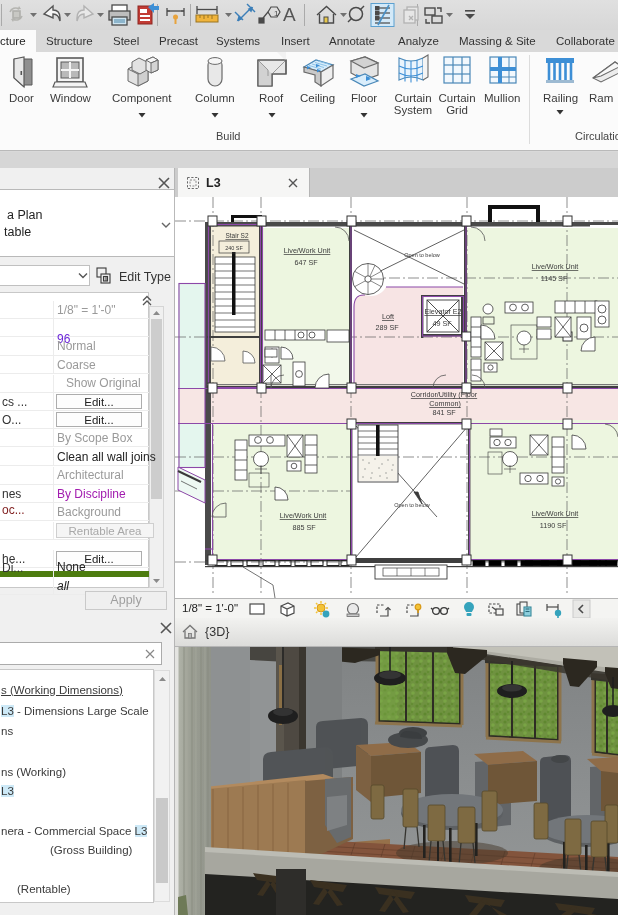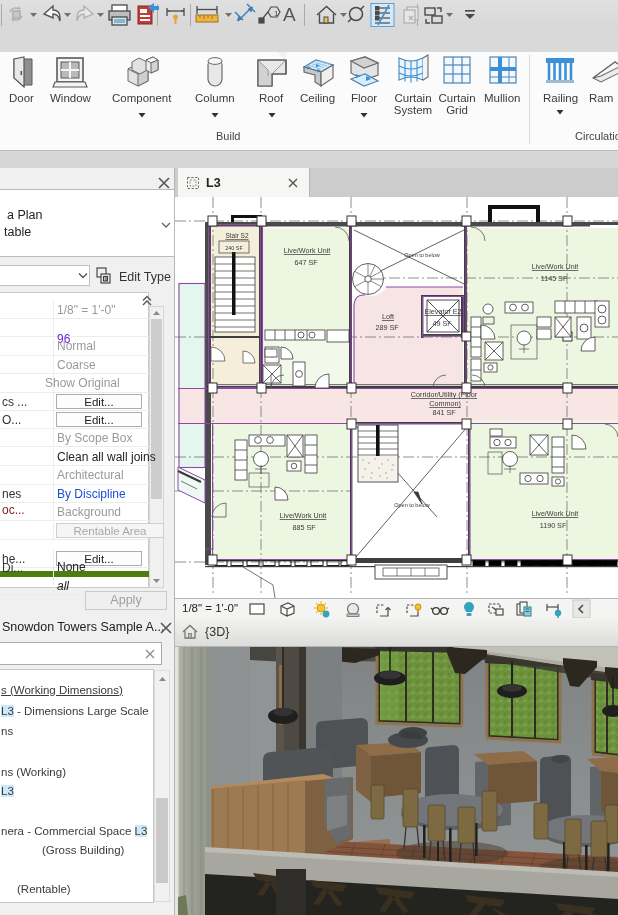--- a/index.html
+++ b/index.html
@@ -132,20 +132,33 @@
         </g>
  <path d="M446 13 l7 0 -3.5 4z" fill="#707070"></path>
 
  <g fill="#4a4a4a">
           <rect x="465" y="10" width="10" height="1.6"></rect>
           <path d="M465 14 l10 0 -5 5z"></path>
         </g>
 </svg>
 </div>
 
+<div class="abs" id="tabs" style="left:0;top:30px;width:618px;height:22px;background:#d9d9d9;font-size:11.5px;color:#333;">
+<div class="abs" style="left:-14px;top:0;width:50px;height:22px;background:#fbfbfb;"></div>
+<span class="abs" style="left:0px;top:5px;color:#222;">cture</span>
+<span class="abs" style="left:46px;top:5px;">Structure</span>
+<span class="abs" style="left:113px;top:5px;">Steel</span>
+<span class="abs" style="left:159px;top:5px;">Precast</span>
+<span class="abs" style="left:216px;top:5px;">Systems</span>
+<span class="abs" style="left:281px;top:5px;">Insert</span>
+<span class="abs" style="left:329px;top:5px;">Annotate</span>
+<span class="abs" style="left:398px;top:5px;">Analyze</span>
+<span class="abs" style="left:459px;top:5px;">Massing &amp; Site</span>
+<span class="abs" style="left:556px;top:5px;">Collaborate</span>
+</div>
 
 <div class="abs" id="ribbon" style="left:0;top:52px;width:618px;height:99px;background:#fbfbfb;border-bottom:1px solid #b9b9b9;">
 <svg class="abs" style="left:0;top:0" width="618" height="98" viewBox="0 0 618 98">
 
  <g transform="translate(22,21)">
   <path d="M-8 -14 L10 -14 L10 12 L2 12 L2 14 L-8 5 Z" fill="#8f8f8f" stroke="#5a5a5a" stroke-width="1"></path>
   <path d="M-8 -14 L2 -16 L2 14 L-8 5 Z" fill="#e8e8e8" stroke="#5a5a5a" stroke-width="1.2"></path>
   <rect x="-1.5" y="-2" width="1.6" height="4" fill="#555"></rect>
  </g>
 
@@ -332,21 +345,21 @@
         <div style="position:absolute;left:0;top:36.8px;width:149px;height:18px;border-bottom:1px solid #ececec;">
           <span style="position:absolute;left:53px;top:0;border-left:1px solid #ececec;height:18px;"></span>
           <span style="position:absolute;left:57px;top:1.5px;white-space:nowrap;color:#9a9a9a;">Normal</span>
         </div>
         <div style="position:absolute;left:0;top:55.199999999999996px;width:149px;height:18px;border-bottom:1px solid #ececec;">
           <span style="position:absolute;left:53px;top:0;border-left:1px solid #ececec;height:18px;"></span>
           <span style="position:absolute;left:57px;top:1.5px;white-space:nowrap;color:#9a9a9a;">Coarse</span>
         </div>
         <div style="position:absolute;left:0;top:73.6px;width:149px;height:18px;border-bottom:1px solid #ececec;">
           <span style="position:absolute;left:53px;top:0;border-left:1px solid #ececec;height:18px;"></span>
-          <span style="position:absolute;left:45px;top:1.5px;white-space:nowrap;color:#9a9a9a;">Show Original</span>
+          <span style="position:absolute;left:66px;top:1.5px;white-space:nowrap;color:#9a9a9a;">Show Original</span>
         </div>
         <div style="position:absolute;left:0;top:92px;width:149px;height:18px;border-bottom:1px solid #ececec;">
           <span style="position:absolute;left:2px;top:2px;color:#333;">cs ...</span>
           <span style="position:absolute;left:53px;top:0;border-left:1px solid #ececec;height:18px;"></span>
           <span style="position:absolute;left:56px;top:1px;width:86px;height:15px;border:1px solid #adadad;background:#fdfdfd;color:#222;text-align:center;font-size:11.5px;line-height:14px;">Edit...</span>
         </div>
         <div style="position:absolute;left:0;top:110.4px;width:149px;height:18px;border-bottom:1px solid #ececec;">
           <span style="position:absolute;left:2px;top:2px;color:#333;">O...</span>
           <span style="position:absolute;left:53px;top:0;border-left:1px solid #ececec;height:18px;"></span>
           <span style="position:absolute;left:56px;top:1px;width:86px;height:15px;border:1px solid #adadad;background:#fdfdfd;color:#222;text-align:center;font-size:11.5px;line-height:14px;">Edit...</span>
@@ -359,30 +372,30 @@
           <span style="position:absolute;left:53px;top:0;border-left:1px solid #ececec;height:18px;"></span>
           <span style="position:absolute;left:57px;top:1.5px;white-space:nowrap;color:#222;">Clean all wall joins</span>
         </div>
         <div style="position:absolute;left:0;top:165.60000000000002px;width:149px;height:18px;border-bottom:1px solid #ececec;">
           <span style="position:absolute;left:53px;top:0;border-left:1px solid #ececec;height:18px;"></span>
           <span style="position:absolute;left:57px;top:1.5px;white-space:nowrap;color:#9a9a9a;">Architectural</span>
         </div>
         <div style="position:absolute;left:0;top:184.00000000000003px;width:149px;height:18px;border-bottom:1px solid #ececec;">
           <span style="position:absolute;left:2px;top:2px;color:#333;">nes</span>
           <span style="position:absolute;left:53px;top:0;border-left:1px solid #ececec;height:18px;"></span>
-          <span style="position:absolute;left:57px;top:1.5px;white-space:nowrap;color:#1d4ed8;">By Discipline</span>
+          <span style="position:absolute;left:57px;top:1.5px;white-space:nowrap;color:#a21caf;">By Discipline</span>
         </div>
         <div style="position:absolute;left:0;top:202.40000000000003px;width:149px;height:18px;border-bottom:1px solid #ececec;">
           <span style="position:absolute;left:2px;top:0;color:#7f1d1d;">oc...</span>
           <span style="position:absolute;left:53px;top:0;border-left:1px solid #ececec;height:18px;"></span>
           <span style="position:absolute;left:57px;top:1.5px;white-space:nowrap;color:#9a9a9a;">Background</span>
         </div>
         <div style="position:absolute;left:0;top:220.80000000000004px;width:149px;height:18px;border-bottom:1px solid #ececec;">
           <span style="position:absolute;left:53px;top:0;border-left:1px solid #ececec;height:18px;"></span>
-          <span style="position:absolute;left:56px;top:1px;width:108px;height:15px;border:1px solid #cfcfcf;background:#f5f5f5;color:#a8a8a8;text-align:center;font-size:11.5px;line-height:14px;">Rentable Area</span>
+          <span style="position:absolute;left:56px;top:1px;width:98px;height:15px;border:1px solid #cfcfcf;background:#f5f5f5;color:#a8a8a8;text-align:center;font-size:11.5px;line-height:14px;">Rentable Area</span>
         </div>
         <div style="position:absolute;left:0;top:249px;width:149px;height:18px;border-bottom:1px solid #ececec;text-decoration:underline;">
           <span style="position:absolute;left:2px;top:2px;color:#333;">he...</span>
           <span style="position:absolute;left:53px;top:0;border-left:1px solid #ececec;height:18px;"></span>
           <span style="position:absolute;left:56px;top:1px;width:86px;height:15px;border:1px solid #adadad;background:#fdfdfd;color:#222;text-align:center;font-size:11.5px;line-height:14px;">Edit...</span>
         </div>
         <div style="position:absolute;left:0;top:257.6px;width:149px;height:18px;border-bottom:6px solid #4d7c0f;">
           <span style="position:absolute;left:2px;top:2px;color:#333;">Di...</span>
           <span style="position:absolute;left:53px;top:0;border-left:1px solid #ececec;height:18px;"></span>
           <span style="position:absolute;left:57px;top:1.5px;white-space:nowrap;color:#222;">None</span>
@@ -390,39 +403,38 @@
         <div style="position:absolute;left:0;top:276px;width:149px;height:18px;border-bottom:1px solid #ececec;">
           <span style="position:absolute;left:53px;top:0;border-left:1px solid #ececec;height:18px;"></span>
           <span style="position:absolute;left:57px;top:1.5px;white-space:nowrap;color:#222;font-style:italic;">all</span>
         </div>
       </div>
 
  <div class="abs" style="left:85px;top:423px;width:82px;height:19px;background:#efefef;border:1px solid #c9c9c9;color:#9f9f9f;font-size:12.5px;text-align:center;line-height:17px;">Apply</div>
 </div>
 
 <div class="abs" id="browser" style="left:0;top:613px;width:175px;height:302px;background:#f0f0f0;border-right:1px solid #b5b5b5;">
- <div class="abs" style="left:2px;top:7px;font-size:12.5px;color:#222;white-space:nowrap;">Snowdon Towers Sample A...</div>
  <svg class="abs" style="left:159px;top:8px" width="14" height="14" viewBox="0 0 14 14">
         <path d="M2 2 L12 12 M12 2 L2 12" stroke="#555" stroke-width="1.6"></path>
       </svg>
 
  <div class="abs" style="left:-6px;top:29px;width:168px;height:23px;background:#fff;border:1px solid #ababab;"></div>
  <svg class="abs" style="left:144px;top:35px" width="12" height="12" viewBox="0 0 12 12">
         <path d="M2 2 L10 10 M10 2 L2 10" stroke="#888" stroke-width="1.2"></path>
       </svg>
 
  <div class="abs" style="left:-6px;top:56px;width:160px;height:234px;background:#fff;border:1px solid #c8c8c8;"></div>
  <div class="abs" style="left:0;top:60px;width:151px;height:228px;font-size:11.5px;color:#3a3a3a;white-space:nowrap;overflow:hidden;">
   <div class="abs" style="left:1px;top:11px;text-decoration:underline;">s (Working Dimensions)</div>
   <div class="abs" style="left:1px;top:32px;"><span style="background:#cde9f7;">L3</span> - Dimensions Large Scale</div>
   <div class="abs" style="left:1px;top:52px;">ns</div>
   <div class="abs" style="left:1px;top:93px;">ns (Working)</div>
   <div class="abs" style="left:1px;top:112px;"><span style="background:#cde9f7;">L3</span></div>
   <div class="abs" style="left:1px;top:152px;">nera - Commercial Space <span style="background:#cde9f7;">L3</span></div>
-  <div class="abs" style="left:2px;top:171px;padding-left:40px;">(Gross Building)</div>
+  <div class="abs" style="left:10px;top:171px;padding-left:40px;">(Gross Building)</div>
   <div class="abs" style="left:1px;top:210px;padding-left:16px;">(Rentable)</div>
  </div>
 
  <div class="abs" style="left:154px;top:57px;width:16px;height:232px;background:#f1f1f1;border:1px solid #dcdcdc;"></div>
  <svg class="abs" style="left:158px;top:62px" width="9" height="8" viewBox="0 0 9 8">
         <path d="M1 6 l3.5 -4 3.5 4z" fill="#8a8a8a"></path>
       </svg>
  <div class="abs" style="left:156px;top:185px;width:12px;height:85px;background:#c9c9c9;"></div>
 </div>
 

